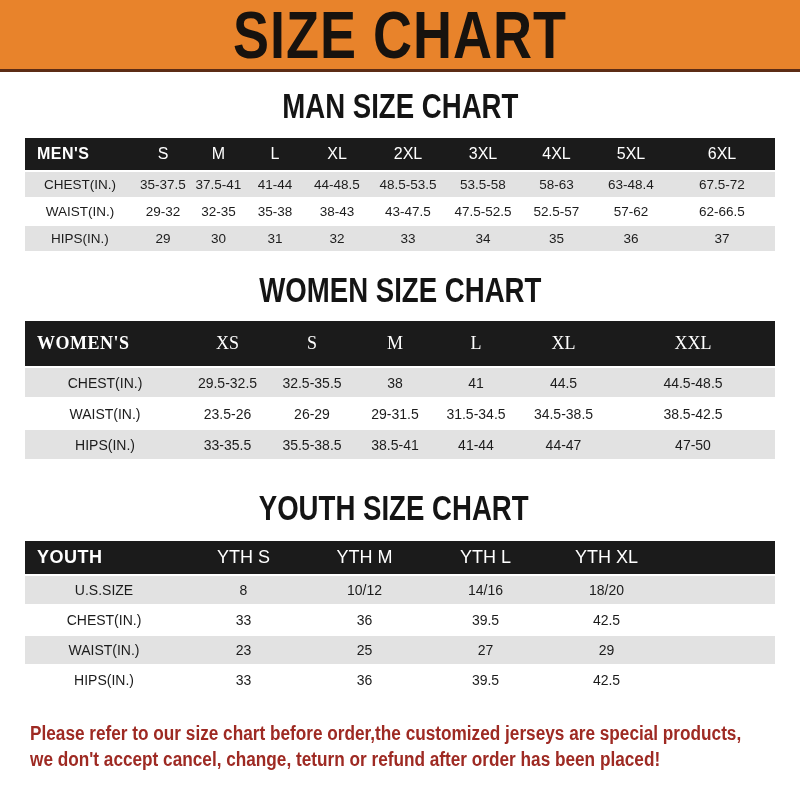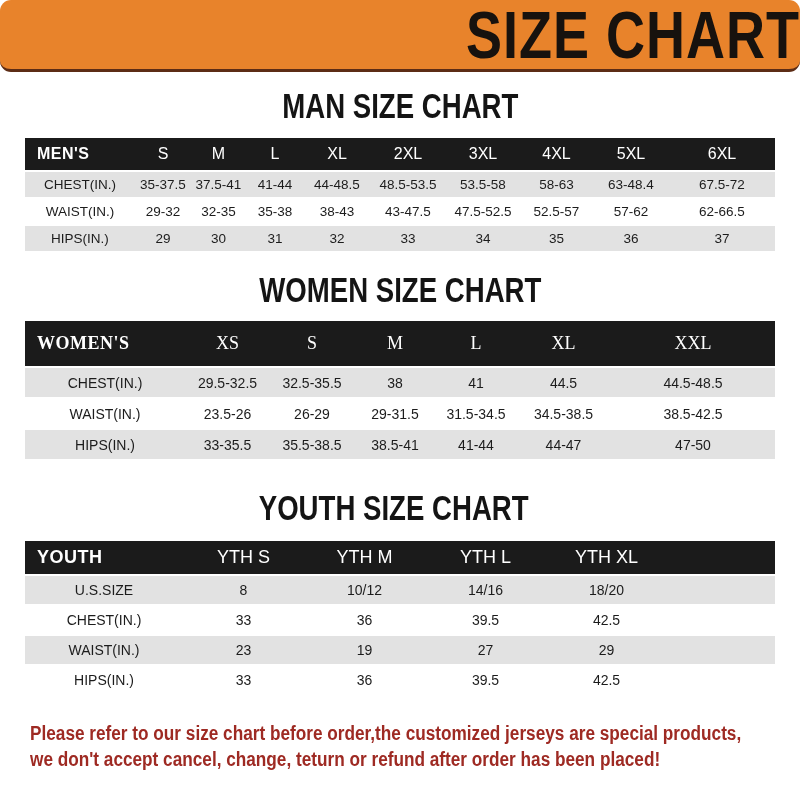--- a/index.html
+++ b/index.html
@@ -3,21 +3,21 @@
 <meta charset="utf-8">
 <style>
   html,body{margin:0;padding:0;}
   body{
     width:800px;height:800px;background:#ffffff;
     font-family:"Liberation Sans", sans-serif;
     overflow:hidden;position:relative;
   }
   .banner{
     height:69px;background:#e8832b;border-bottom:3px solid #5c2c15;
-    display:flex;align-items:center;justify-content:flex-end;border-radius:11px;
+    display:flex;align-items:center;justify-content:center;
   }
   .banner-title{
     display:inline-block;font-weight:bold;font-size:54px;color:#17120e;
     letter-spacing:1px;transform:scale(1.0,1.22);white-space:nowrap;
   }
   .section-title{text-align:center;font-weight:bold;color:#141414;font-size:30px;line-height:34px;}
   .section-title > span{display:inline-block;transform:scale(0.92,1.18);white-space:nowrap;}
   .title-man{margin:17px 0 13px 0;text-decoration:underline;}
   .title-women{margin:20px 0 12px 0;}
   .title-youth{margin:30px 12px 14px 0;}
@@ -227,21 +227,21 @@
       <td class="row-label">CHEST(IN.)</td>
       <td>33</td>
       <td>36</td>
       <td>39.5</td>
       <td>42.5</td>
       <td></td>
     </tr>
     <tr class="row-gray">
       <td class="row-label">WAIST(IN.)</td>
       <td>23</td>
-      <td>19</td>
+      <td>25</td>
       <td>27</td>
       <td>29</td>
       <td></td>
     </tr>
     <tr class="row-white">
       <td class="row-label">HIPS(IN.)</td>
       <td>33</td>
       <td>36</td>
       <td>39.5</td>
       <td>42.5</td>

